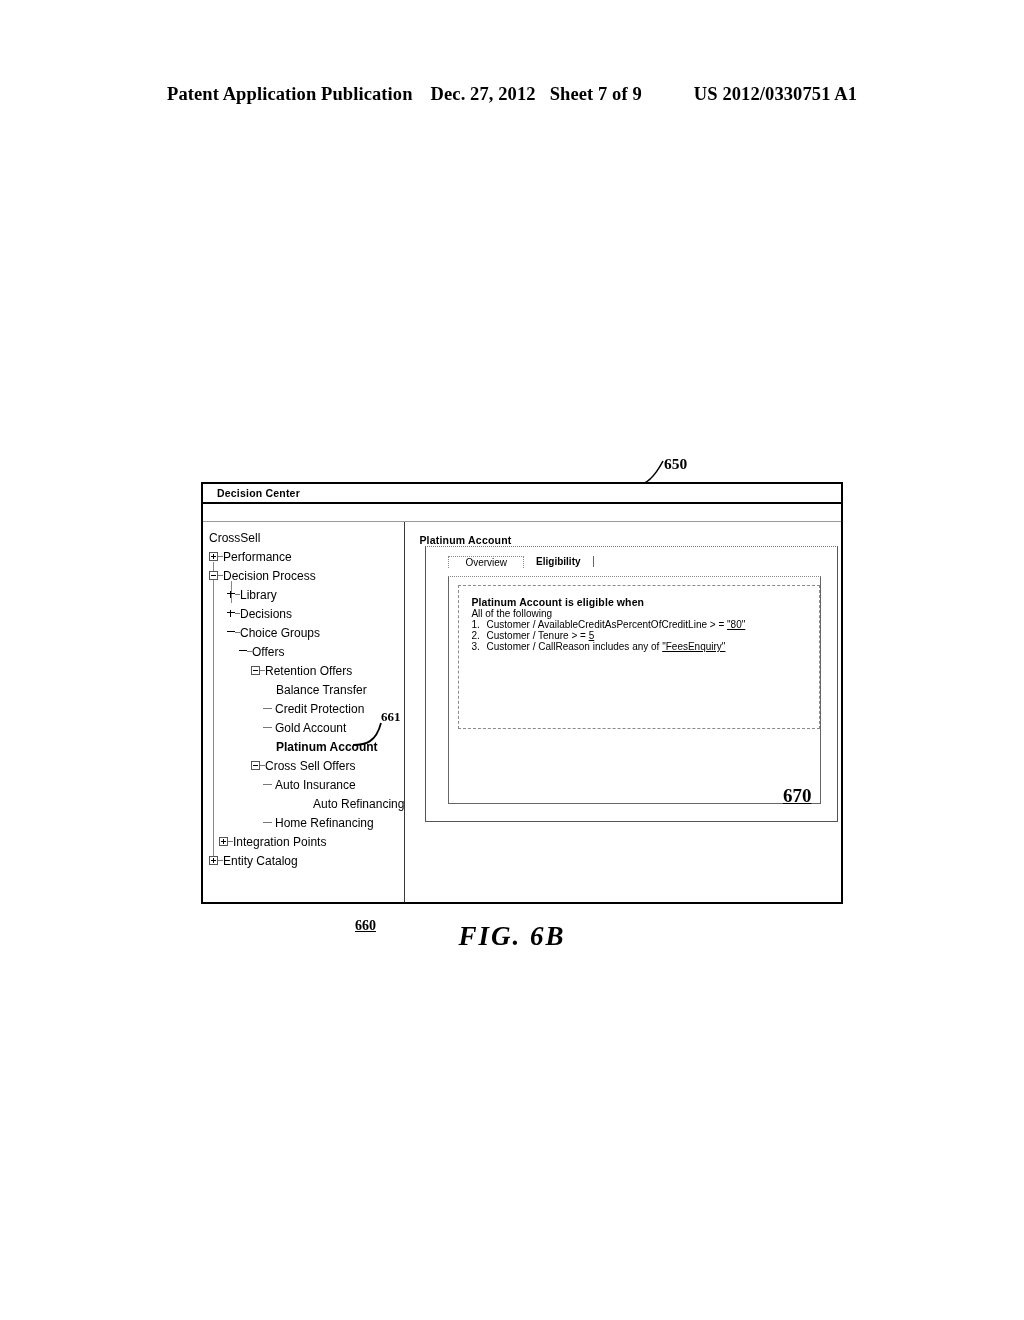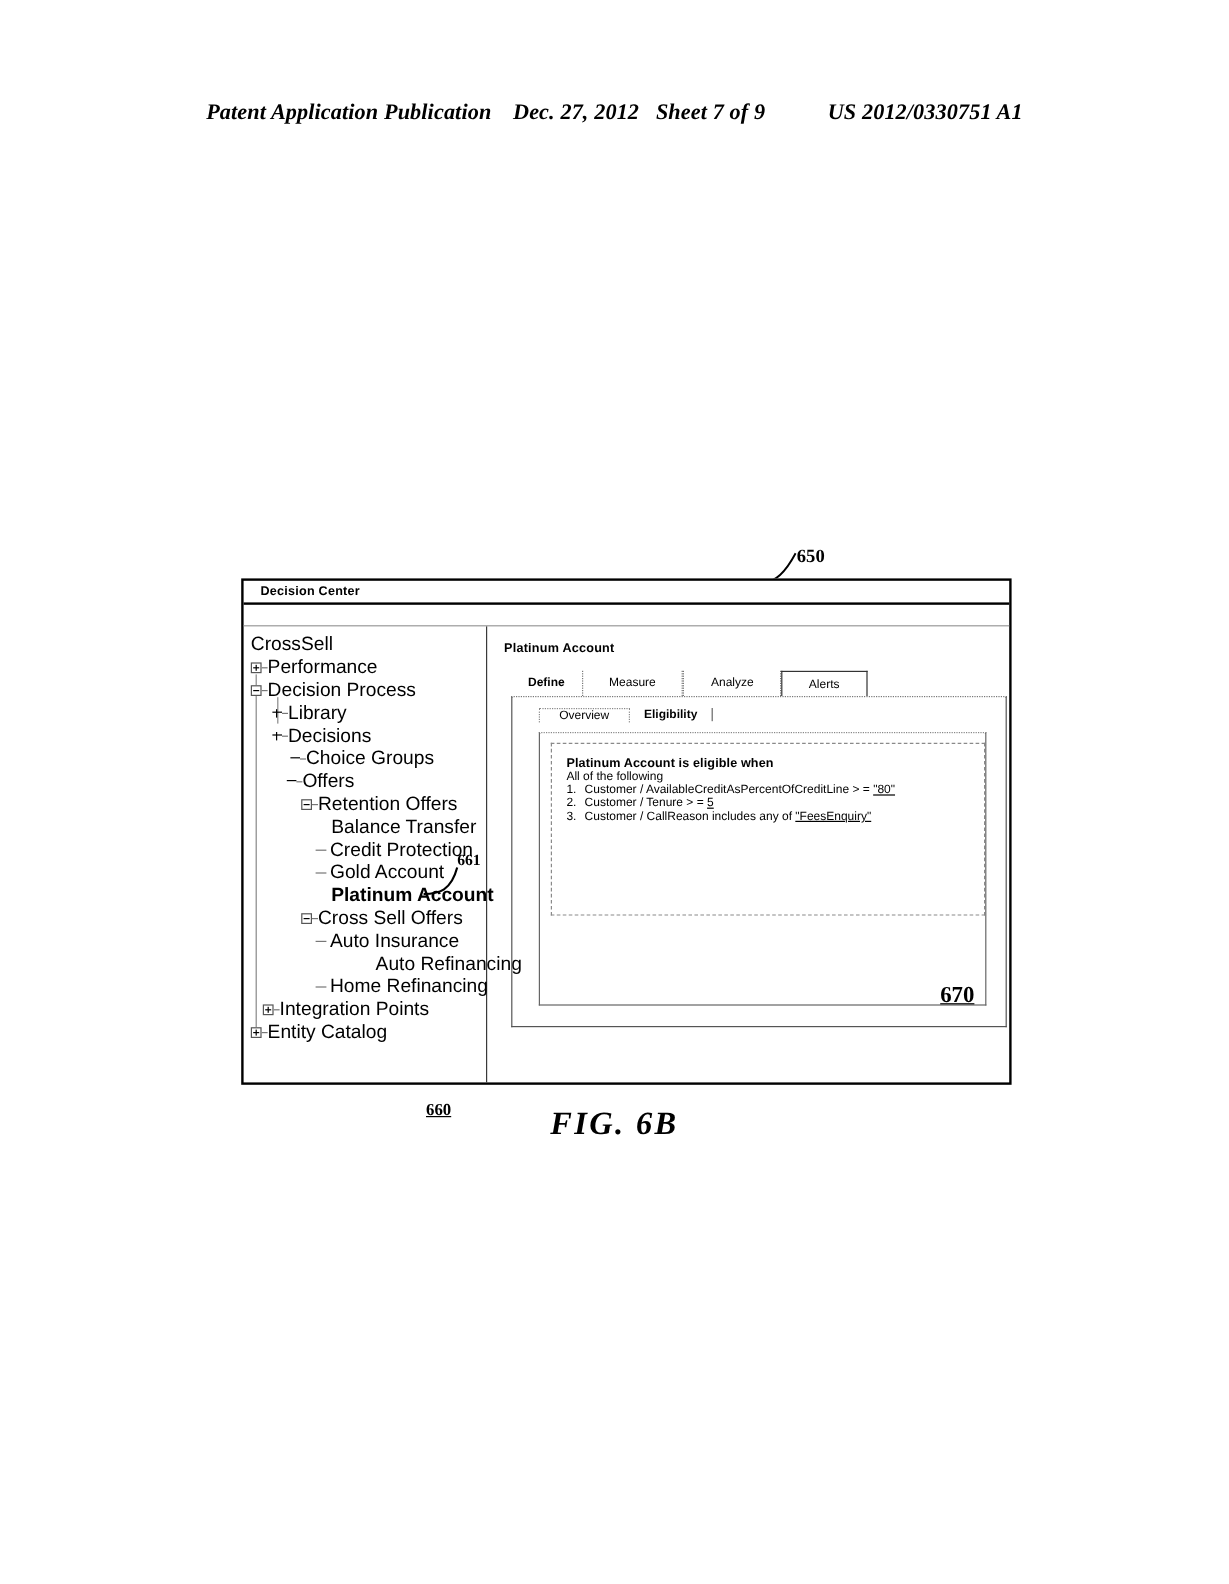--- a/index.html
+++ b/index.html
@@ -23,21 +23,20 @@
     top: 84px;
     width: 1024px;
     display: flex;
     justify-content: center;
     align-items: baseline;
     font-family: "Liberation Serif", serif;
     font-weight: bold;
     font-size: 18.5px;
     letter-spacing: 0.1px;
     white-space: nowrap;
-    font-style: italic;
   }
   #patent-header .hdr-pub { }
   #patent-header .hdr-date {
     margin-left: 18px;
   }
   #patent-header .hdr-sheet {
     margin-left: 14px;
   }
   #patent-header .hdr-num {
     margin-left: 52px;
@@ -119,21 +118,21 @@
     box-sizing: border-box;
     position: relative;
     padding-top: 6px;
   }
 
   .tree-row {
     position: relative;
     height: 19px;
     display: flex;
     align-items: center;
-    font-size: 16px;
+    font-size: 12px;
     white-space: nowrap;
   }
   .tree-row .tlabel {
     line-height: 1;
   }
   .tree-row.bold .tlabel {
     font-weight: bold;
   }
 
   .expander {
@@ -397,21 +396,21 @@
           <div class="tree-row" style="padding-left: 24px;">
             <span class="expander naked plus" style="width: 8px;"></span>
             <span class="hline" style="width: 5px;"></span>
             <span class="tlabel">Library</span>
           </div>
           <div class="tree-row" style="padding-left: 24px;">
             <span class="expander naked plus" style="width: 8px;"></span>
             <span class="hline" style="width: 5px;"></span>
             <span class="tlabel">Decisions</span>
           </div>
-          <div class="tree-row" style="padding-left: 39px;">
+          <div class="tree-row" style="padding-left: 24px;">
             <span class="expander naked" style="width: 8px;"></span>
             <span class="hline" style="width: 5px;"></span>
             <span class="tlabel">Choice Groups</span>
           </div>
           <div class="tree-row" style="padding-left: 36px;">
             <span class="expander naked" style="width: 8px;"></span>
             <span class="hline" style="width: 5px;"></span>
             <span class="tlabel">Offers</span>
           </div>
           <div class="tree-row" style="padding-left: 48px;">
@@ -464,34 +463,20 @@
           </div>
         </div>
 
       <div id="tree-660">660</div>
     </div>
 
     <div id="content-pane">
 
       <div id="content-title">Platinum Account</div>
 
-      <div id="main-tabs">
-          <div class="mtab selected">
-            <span>Define</span>
-          </div>
-          <div class="mtab plain">
-            <span>Measure</span>
-          </div>
-          <div class="mtab plain">
-            <span>Analyze</span>
-          </div>
-          <div class="mtab boxed">
-            <span>Alerts</span>
-          </div>
-        </div>
 
       <div id="main-tab-panel">
 
         <div id="sub-tabs">
             <div class="stab plain">
               <span>Overview</span>
             </div>
             <div class="stab selected">
               <span>Eligibility</span>
             </div>

